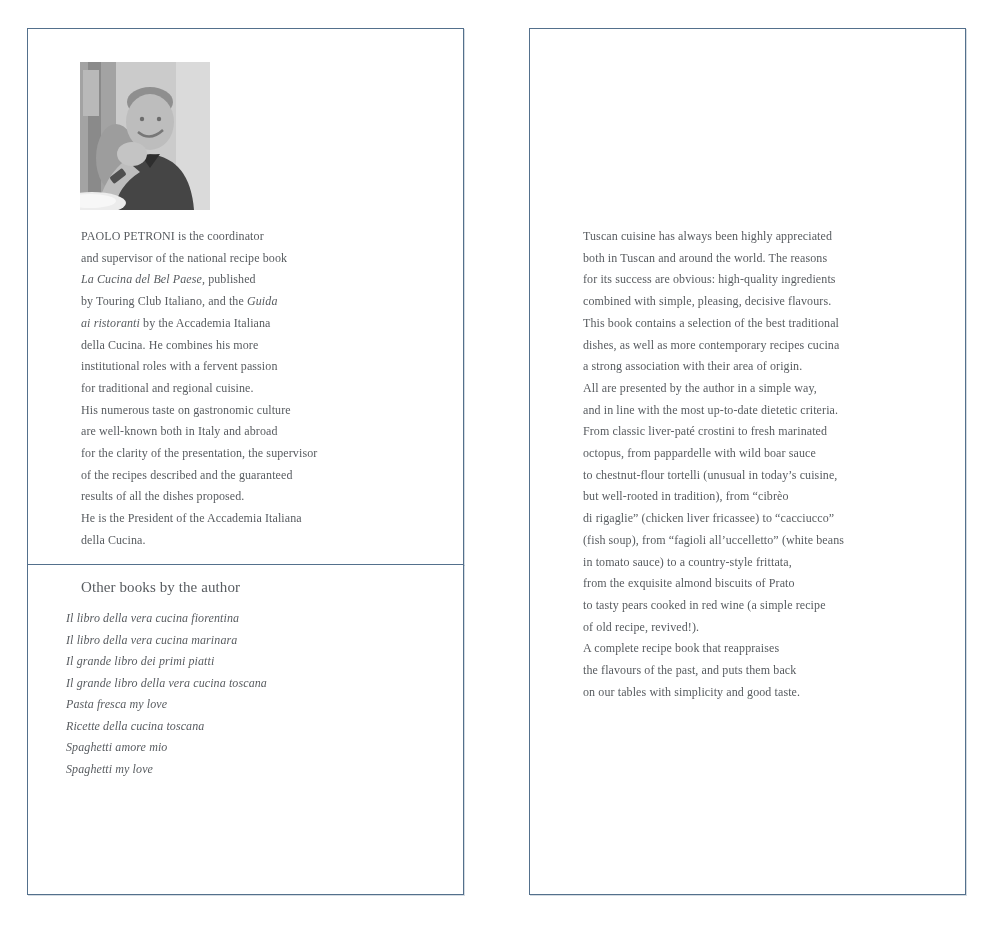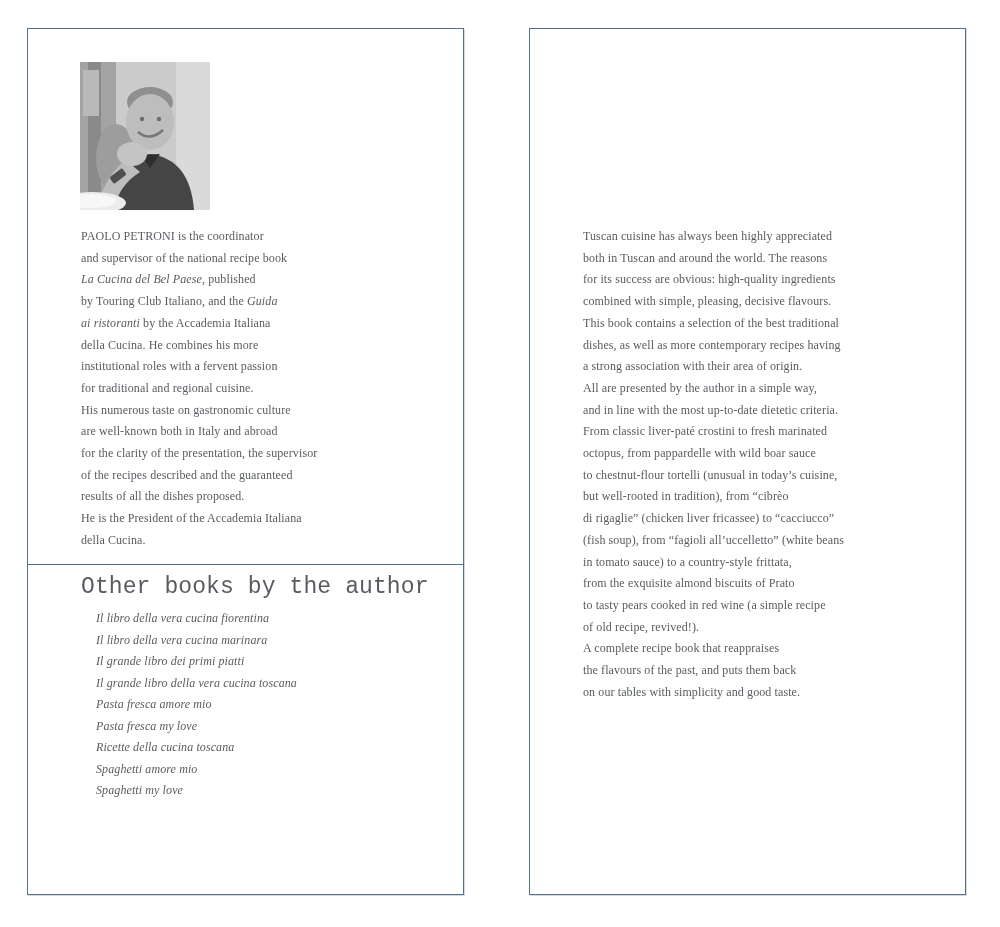--- a/index.html
+++ b/index.html
@@ -38,22 +38,22 @@
   .textblock {
     position: absolute;
     font-size: 12px;
     line-height: 21.7px;
     letter-spacing: 0.1px;
   }
   .tl { white-space: pre; }
   .tl i { font-style: italic; }
 
   #bio-text      { left: 81px;  top: 226px; }
-  #books-heading { left: 81px;  top: 577px; position: absolute; font-size: 23px; line-height: 21.7px; letter-spacing: 0.1px; font-family: Liberation Mono, monospace; }
-  #books-list    { left: 96px;  top: 608px; font-style: italic; line-height: 21.5px; }
+  #books-heading { left: 81px;  top: 577px; position: absolute; font-size: 15px; line-height: 21.7px; letter-spacing: 0.1px; }
+  #books-list    { left: 66px;  top: 608px; font-style: italic; line-height: 21.5px; }
   #blurb-text    { left: 583px; top: 226px; }
 </style>
 </head>
 <body>
 
 <div class="panel" id="box-bio"></div>
 
 <div class="panel" id="box-books"></div>
 
 <div class="panel" id="box-blurb"></div>
@@ -97,34 +97,33 @@
     <div class="tl"><span>della Cucina.</span></div>
   </div>
 
 <div id="books-heading">Other books by the author</div>
 
 <div class="textblock" id="books-list">
     <div class="tl">Il libro della vera cucina fiorentina</div>
     <div class="tl">Il libro della vera cucina marinara</div>
     <div class="tl">Il grande libro dei primi piatti</div>
     <div class="tl">Il grande libro della vera cucina toscana</div>
-    <div class="tl">Pasta fresca amore mio</div>
     <div class="tl">Pasta fresca my love</div>
     <div class="tl">Ricette della cucina toscana</div>
     <div class="tl">Spaghetti amore mio</div>
     <div class="tl">Spaghetti my love</div>
   </div>
 
 <div class="textblock" id="blurb-text">
     <div class="tl">Tuscan cuisine has always been highly appreciated</div>
     <div class="tl">both in Tuscan and around the world. The reasons</div>
     <div class="tl">for its success are obvious: high-quality ingredients</div>
     <div class="tl">combined with simple, pleasing, decisive flavours.</div>
     <div class="tl">This book contains a selection of the best traditional</div>
-    <div class="tl">dishes, as well as more contemporary recipes having</div>
+    <div class="tl">dishes, as well as more contemporary recipes cucina</div>
     <div class="tl">a strong association with their area of origin.</div>
     <div class="tl">All are presented by the author in a simple way,</div>
     <div class="tl">and in line with the most up-to-date dietetic criteria.</div>
     <div class="tl">From classic liver-paté crostini to fresh marinated</div>
     <div class="tl">octopus, from pappardelle with wild boar sauce</div>
     <div class="tl">to chestnut-flour tortelli (unusual in today’s cuisine,</div>
     <div class="tl">but well-rooted in tradition), from “cibrèo</div>
     <div class="tl">di rigaglie” (chicken liver fricassee) to “cacciucco”</div>
     <div class="tl">(fish soup), from “fagioli all’uccelletto” (white beans</div>
     <div class="tl">in tomato sauce) to a country-style frittata,</div>

